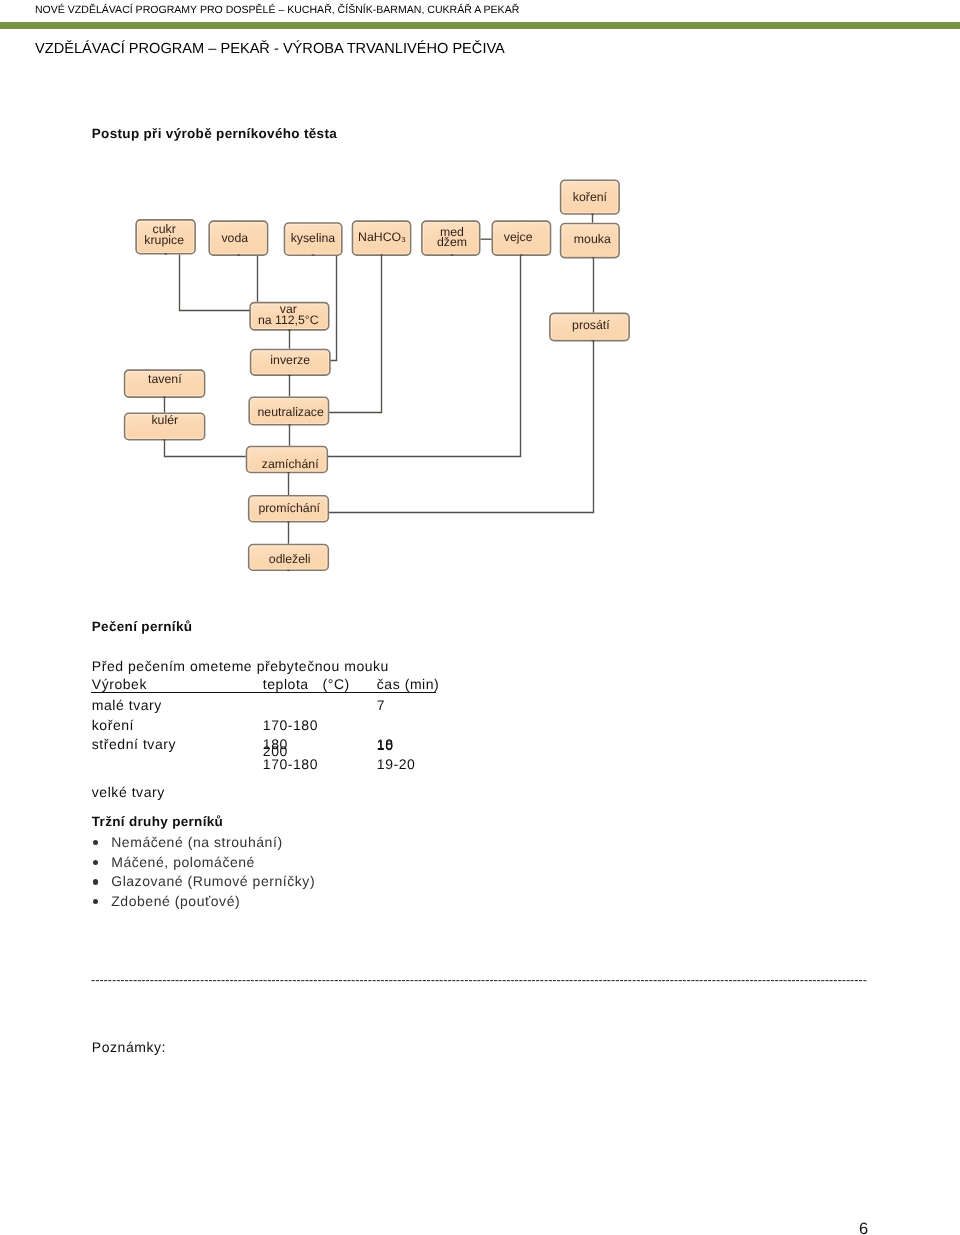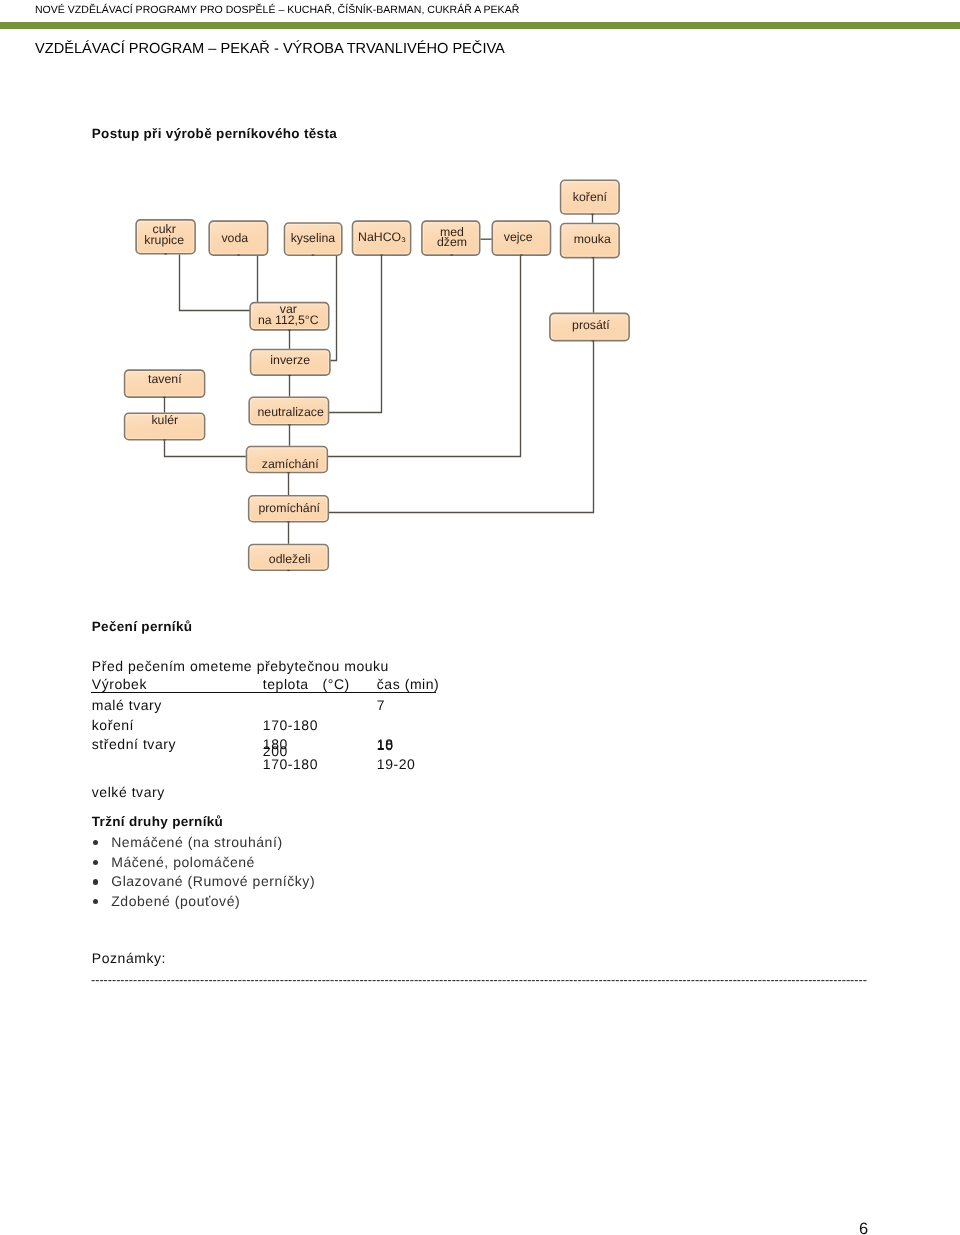--- a/index.html
+++ b/index.html
@@ -56,21 +56,21 @@
   .bullet-dot { position:absolute; left:0.8px; top:6.8px; width:5.4px; height:5.4px;
                 border-radius:50%; background:#333333; font-size:0; line-height:0;
                 overflow:hidden; text-indent:-999px; }
   .bullet-text { position:absolute; left:19.4px; top:0px; font-size:14px; letter-spacing:0.55px;
                  line-height:19.63px; color:#333333; white-space:pre; }
 
   
   #sep-dashes { position:absolute; left:91px; top:972.6px; font-size:12.6px; line-height:14px;
                 letter-spacing:0px; color:#0f0f0f; white-space:nowrap;
                 font-family:"Liberation Sans", sans-serif; }
-  #notes-label { left:91.8px; top:950px; }
+  #notes-label { left:91.8px; top:1039px; }
 
   
   #page-number { position:absolute; left:859px; top:1221px; font-size:16.5px; line-height:16px; color:#0f0f0f; }
 
   
   #diagram { position:absolute; left:0px; top:0px; width:960px; height:1235px; }
 </style>
 </head>
 <body>
 

